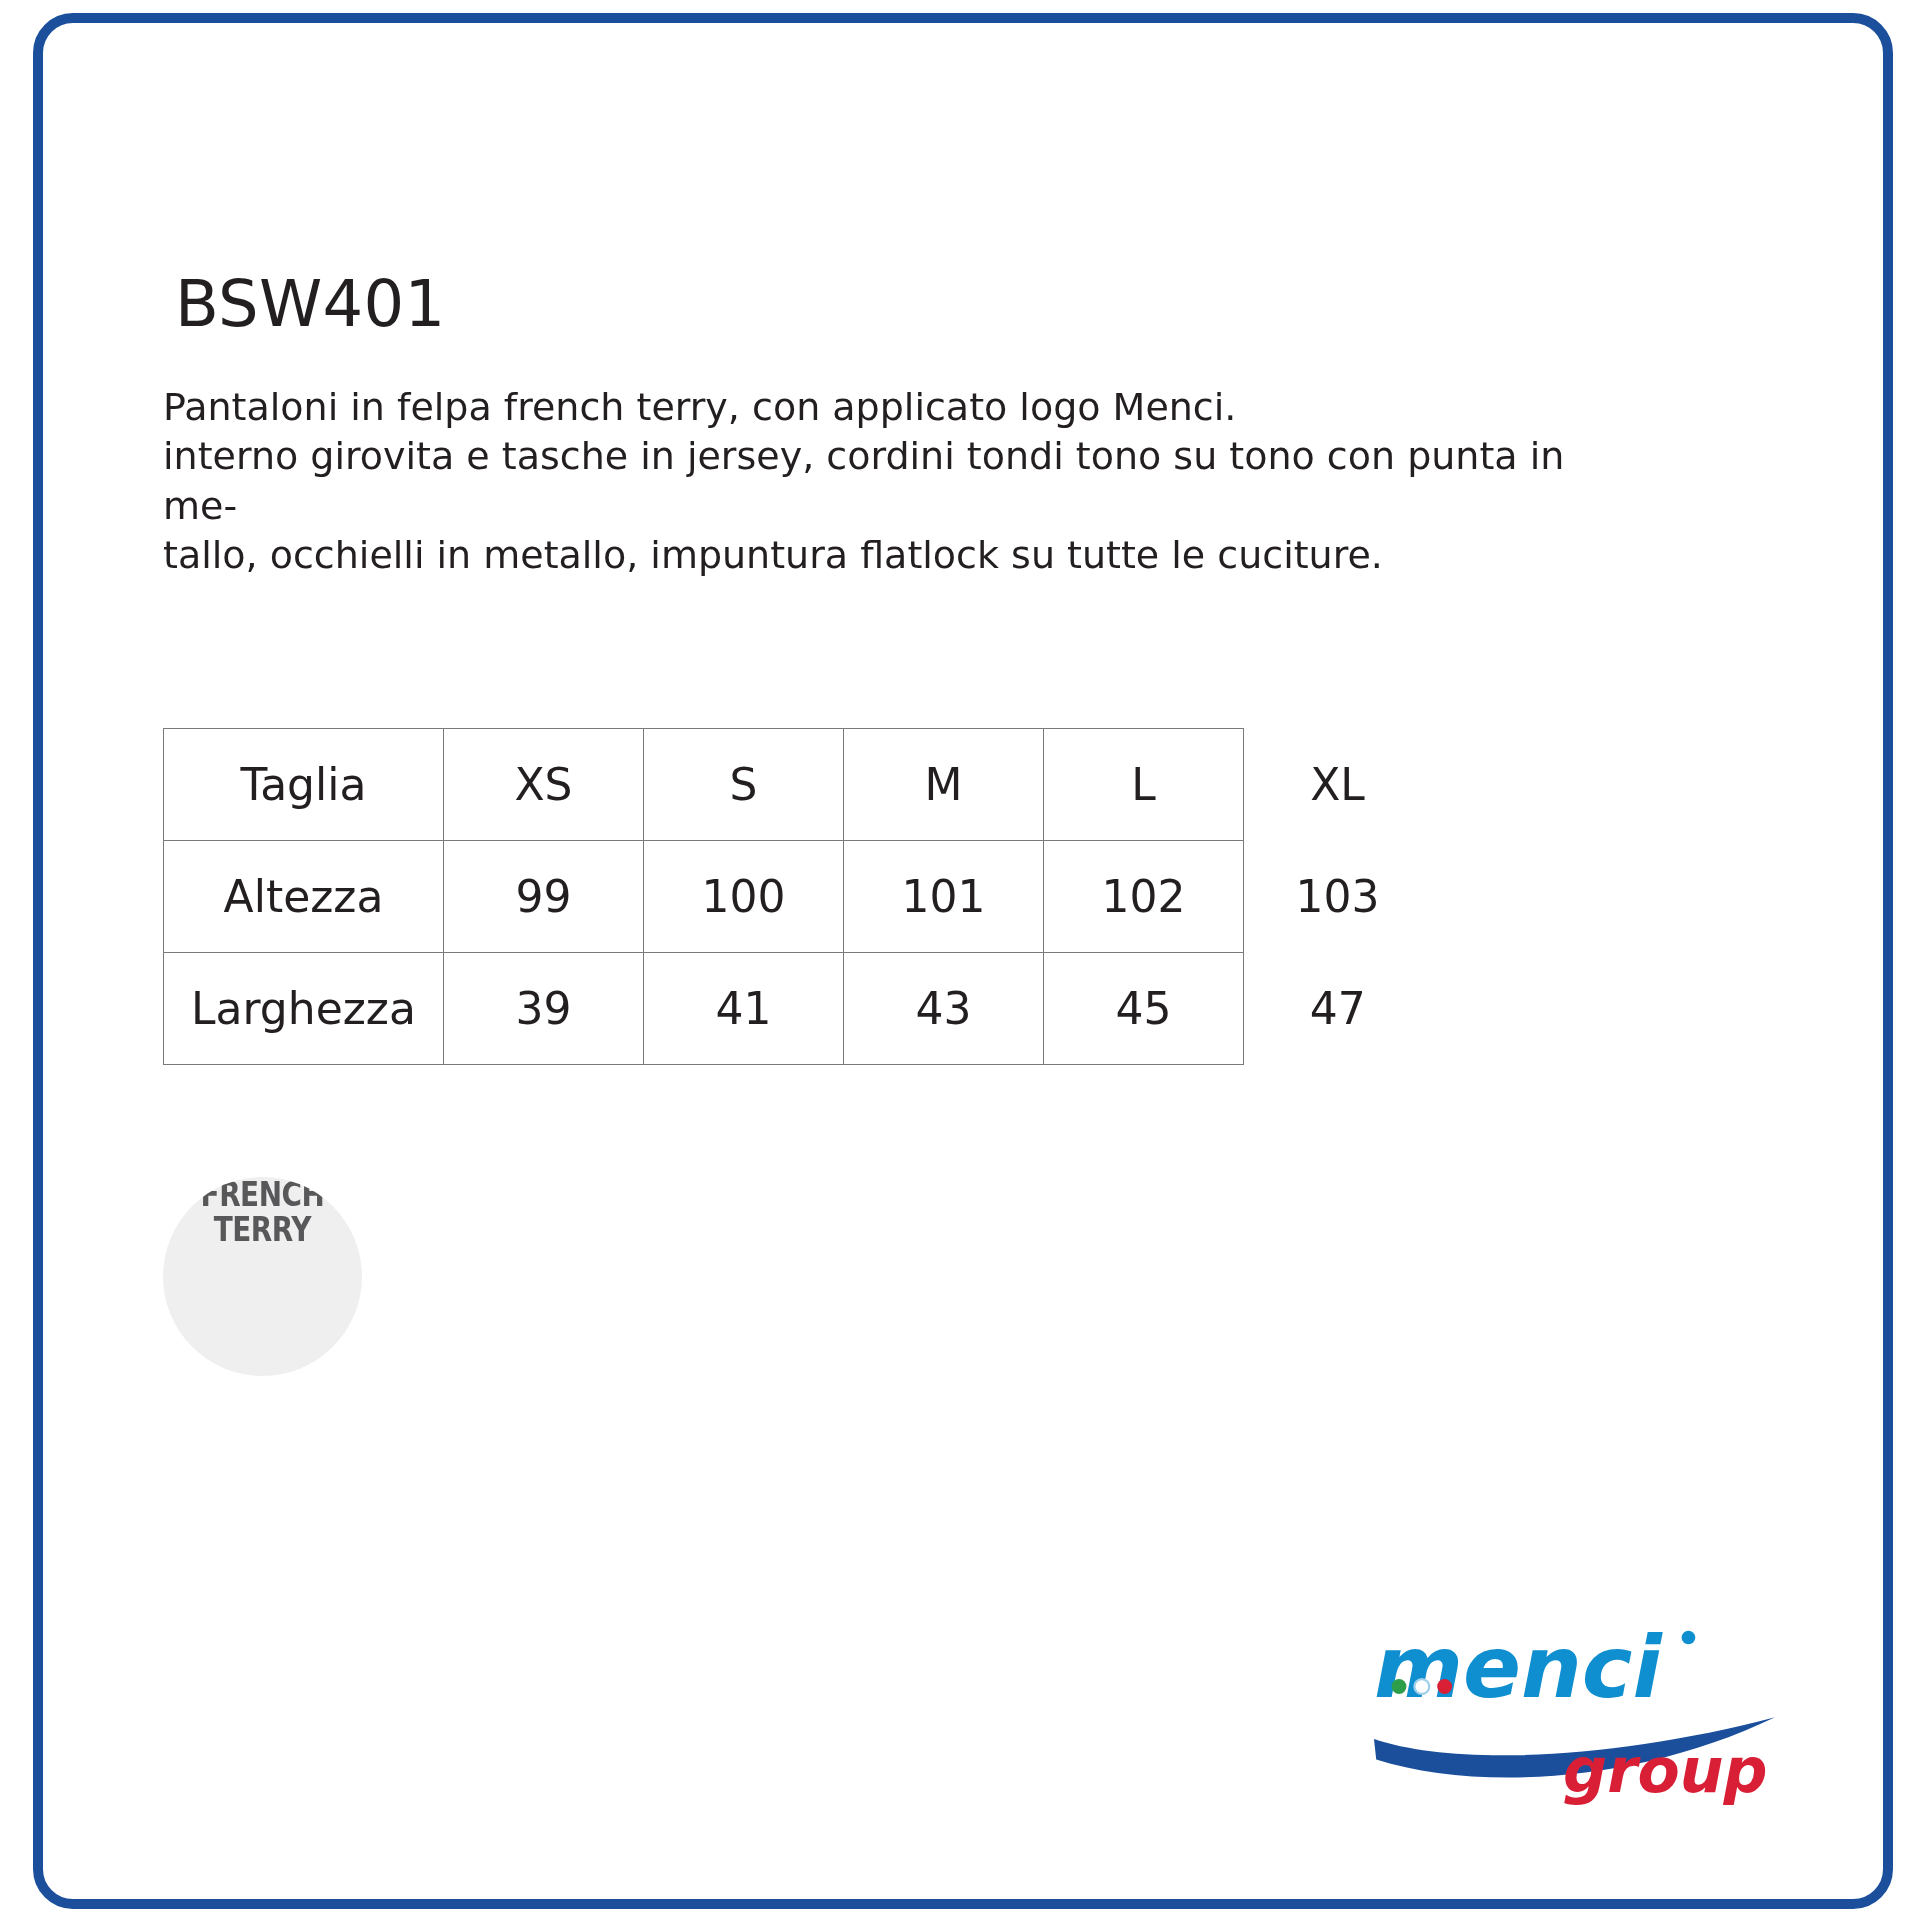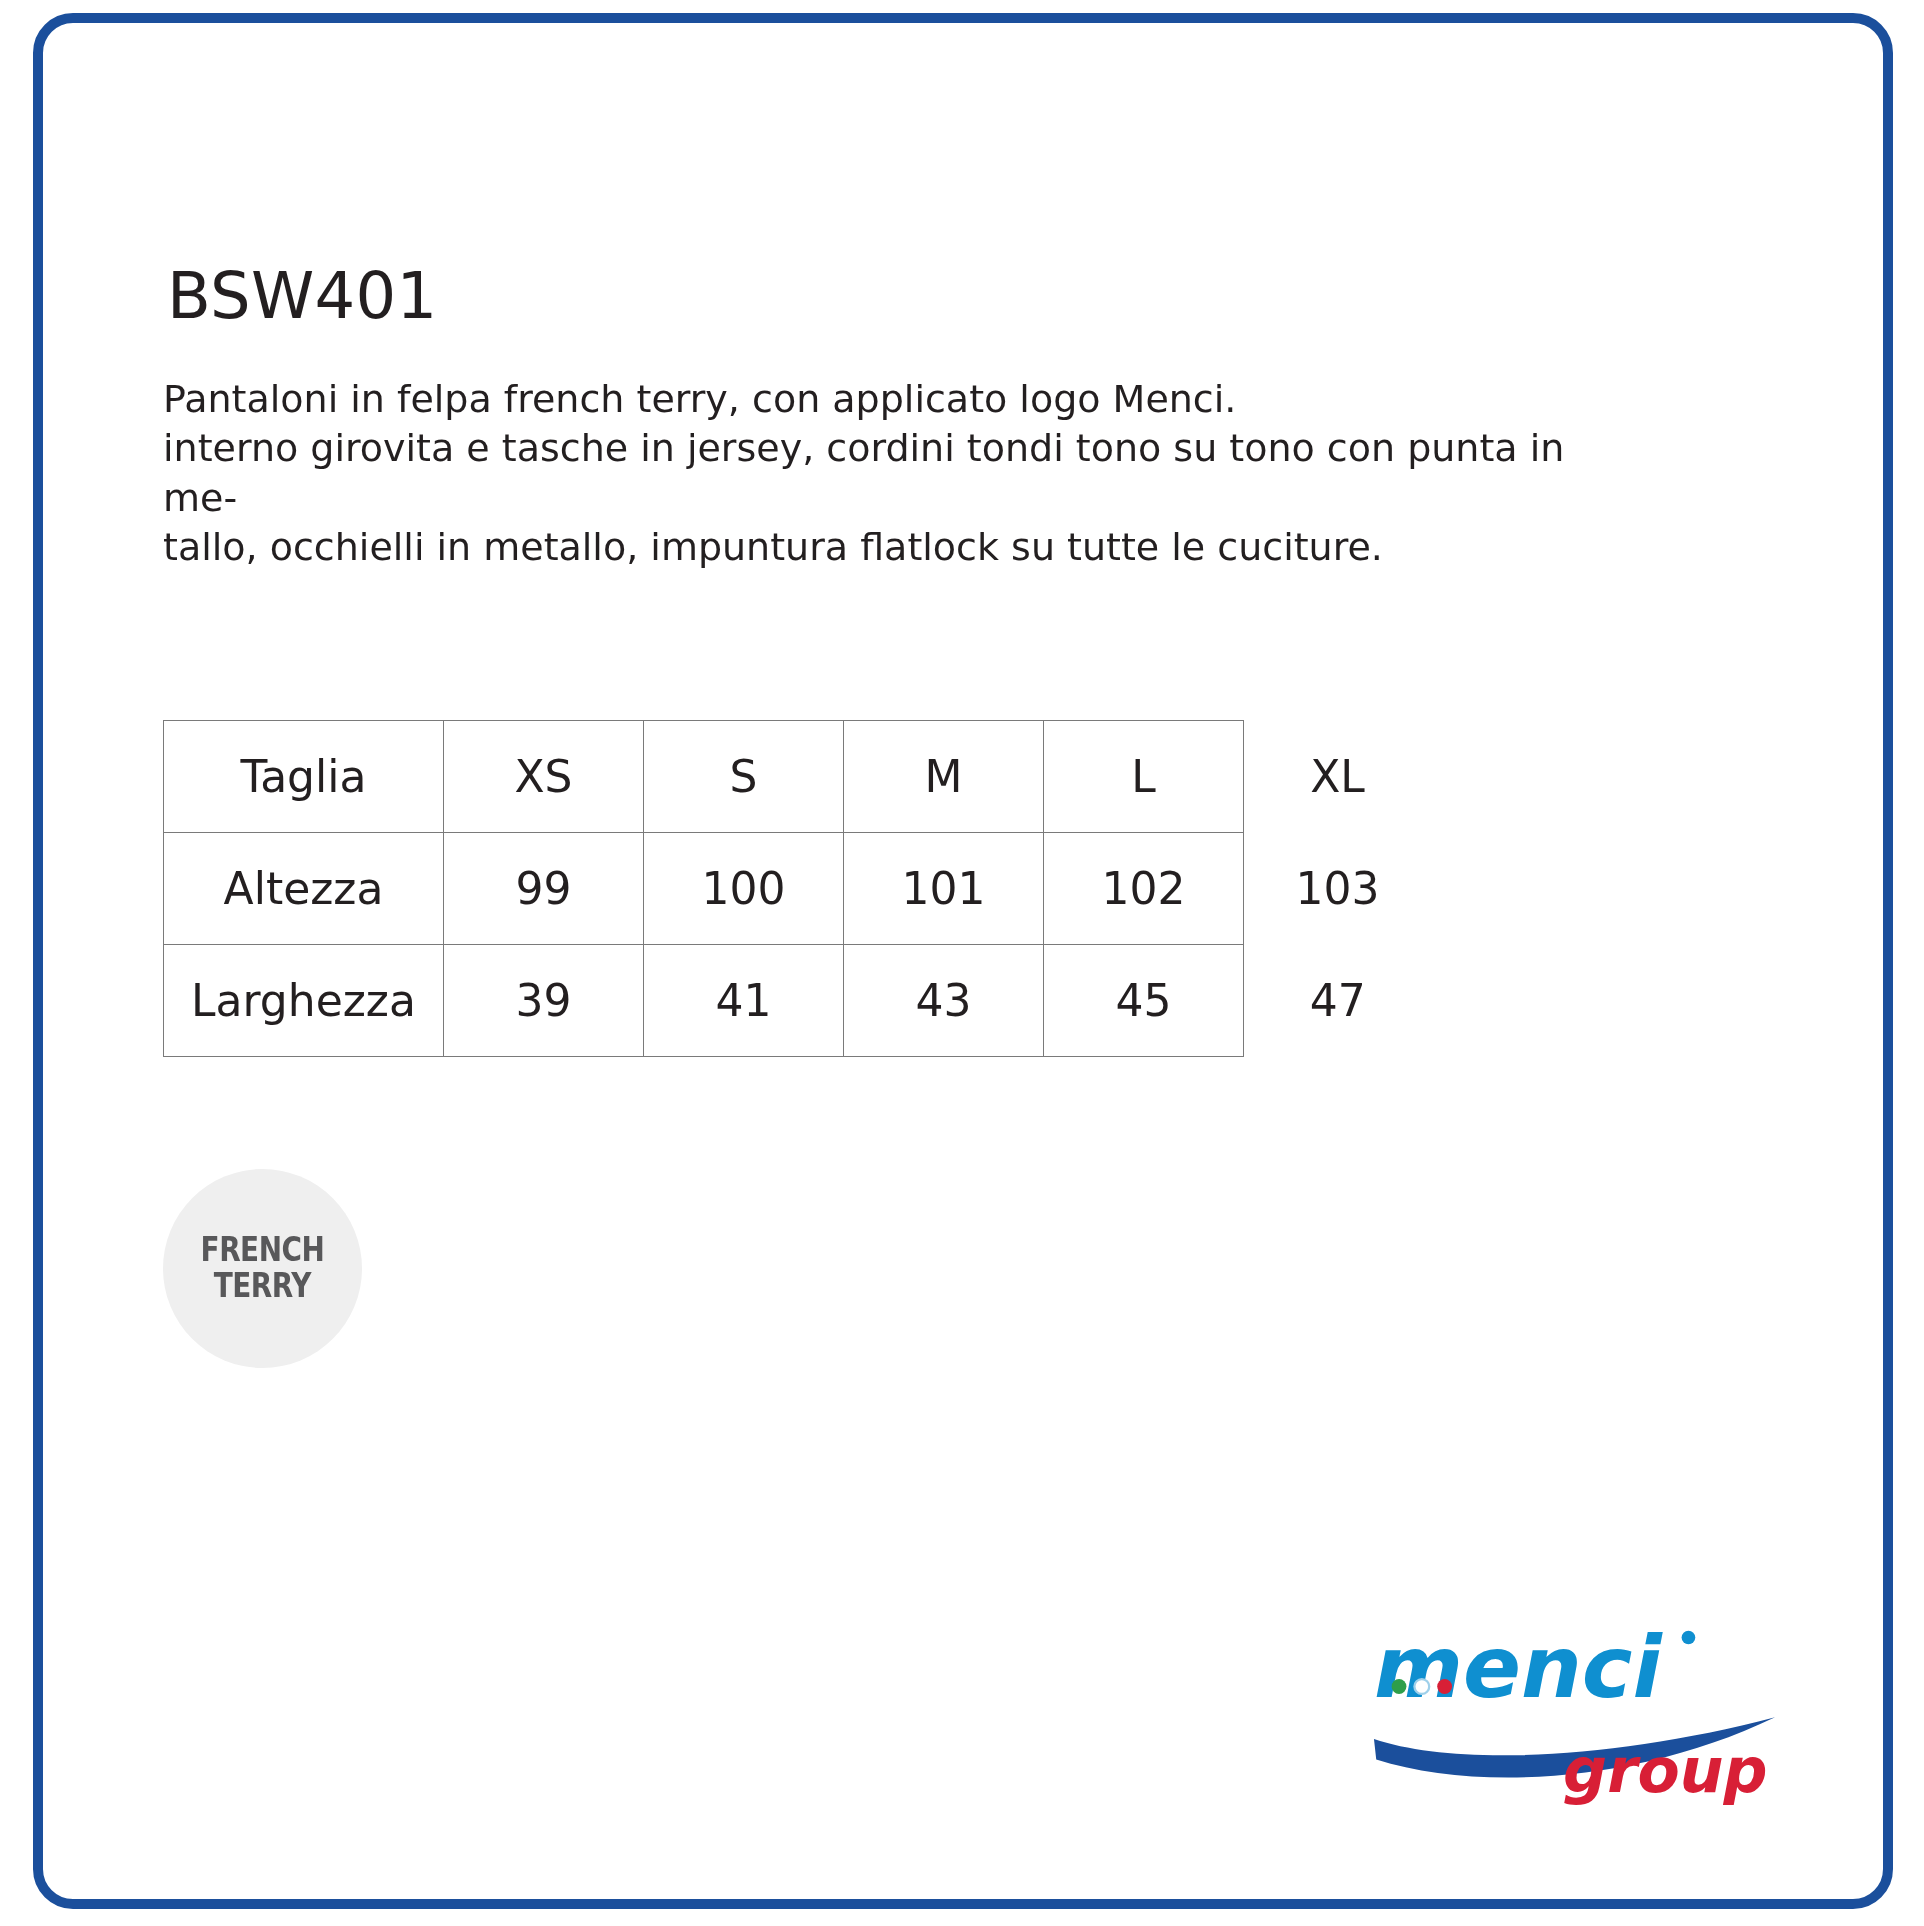--- a/index.html
+++ b/index.html
@@ -30,21 +30,21 @@
     left: 120px;
     top: 234px;
     width: 1656px;
   }
   .product-code {
     font-size: 64px;
     font-weight: 400;
     color: #231f20;
     letter-spacing: 0.3px;
     line-height: 1.1;
-    margin: 4px;
+    margin: 12px;
   }
   .description {
     margin-top: 44px;
     font-size: 38px;
     line-height: 1.30;
     color: #231f20;
     font-weight: 400;
     max-width: 1461px;
   }
   .description .line { display: block; white-space: pre-wrap; }
@@ -86,21 +86,21 @@
   .badge {
     width: 199px;
     height: 199px;
     border-radius: 50%;
     background: #efefef;
     position: relative;
     overflow: hidden;
     display: flex;
     flex-direction: column;
     align-items: center;
-    justify-content: center;
+    justify-content: flex-start;
   }
   .badge-ft-l1, .badge-ft-l2 {
     font-family: "DejaVu Sans", sans-serif;
     font-weight: 700;
     font-size: 34px;
     letter-spacing: -0.6px;
     color: #58585a;
     line-height: 1.05;
     transform: scaleX(0.82);
   }

